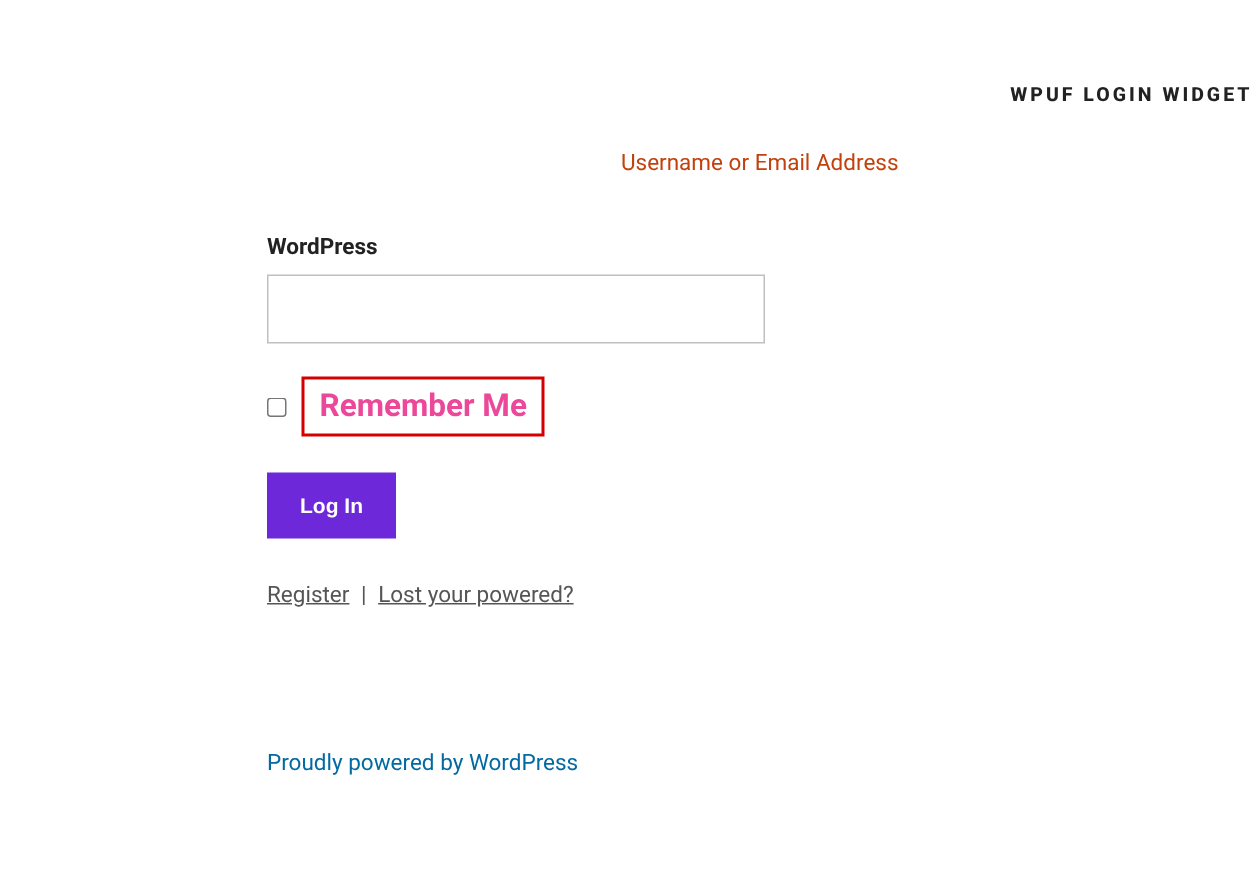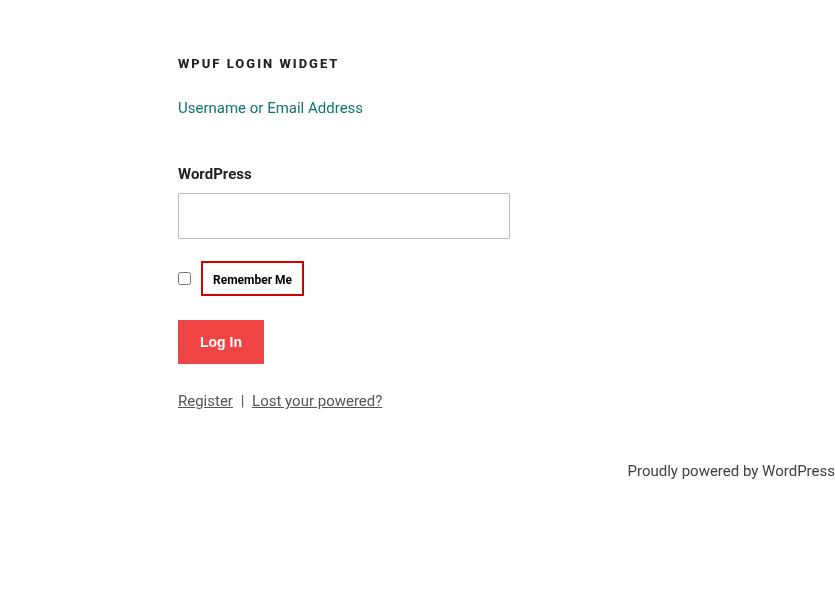--- a/index.html
+++ b/index.html
@@ -15,25 +15,27 @@
       height: 597px;
       padding: 56px 0 0 178px;
     }
     .widget-title {
       font-size: 13px;
       font-weight: 800;
       letter-spacing: 2px;
       text-transform: uppercase;
       color: #222;
       margin-bottom: 28px;
+      text-align: right;
     }
     .subtitle {
       font-size: 15px;
-      color: #0f766e;
-      margin-bottom: 48px;
+      color: #c2410c;
+      margin-bottom: 38px;
+      text-align: center;
     }
     .field-group {
       margin-bottom: 22px;
     }
     .field-label {
       font-size: 15px;
       font-weight: 700;
       color: #222;
       margin-bottom: 10px;
       display: block;
@@ -55,26 +57,26 @@
       width: 13px;
       height: 13px;
       margin-right: 10px;
     }
     .remember-highlight {
       border: 2.5px solid #d40000;
       padding: 6px 10px;
       display: inline-block;
     }
     .remember-label {
-      font-size: 12px;
+      font-size: 21px;
       font-weight: 700;
-      color: #000000;
+      color: #ec4899;
     }
     .login-button {
-      background: #ef4444;
+      background: #6d28d9;
       color: #fff;
       border: none;
       font-size: 14px;
       font-weight: 700;
       padding: 14px 22px;
       cursor: pointer;
       margin-bottom: 28px;
     }
     .links-row {
       font-size: 15px;
@@ -82,23 +84,22 @@
     }
     .links-row a {
       color: #555;
     }
     .separator {
       margin: 0 4px;
       color: #555;
     }
     .footer-text {
       font-size: 15px;
-      color: #404040;
-      margin-top: 52px;
-      text-align: right;
+      color: #0369a1;
+      margin-top: 94px;
     }
   </style>
 </head>
 <body>
 
 <div>
   <h2 class="widget-title">WPUF LOGIN WIDGET</h2>
   
   <p class="subtitle">Username or Email Address</p>
   

